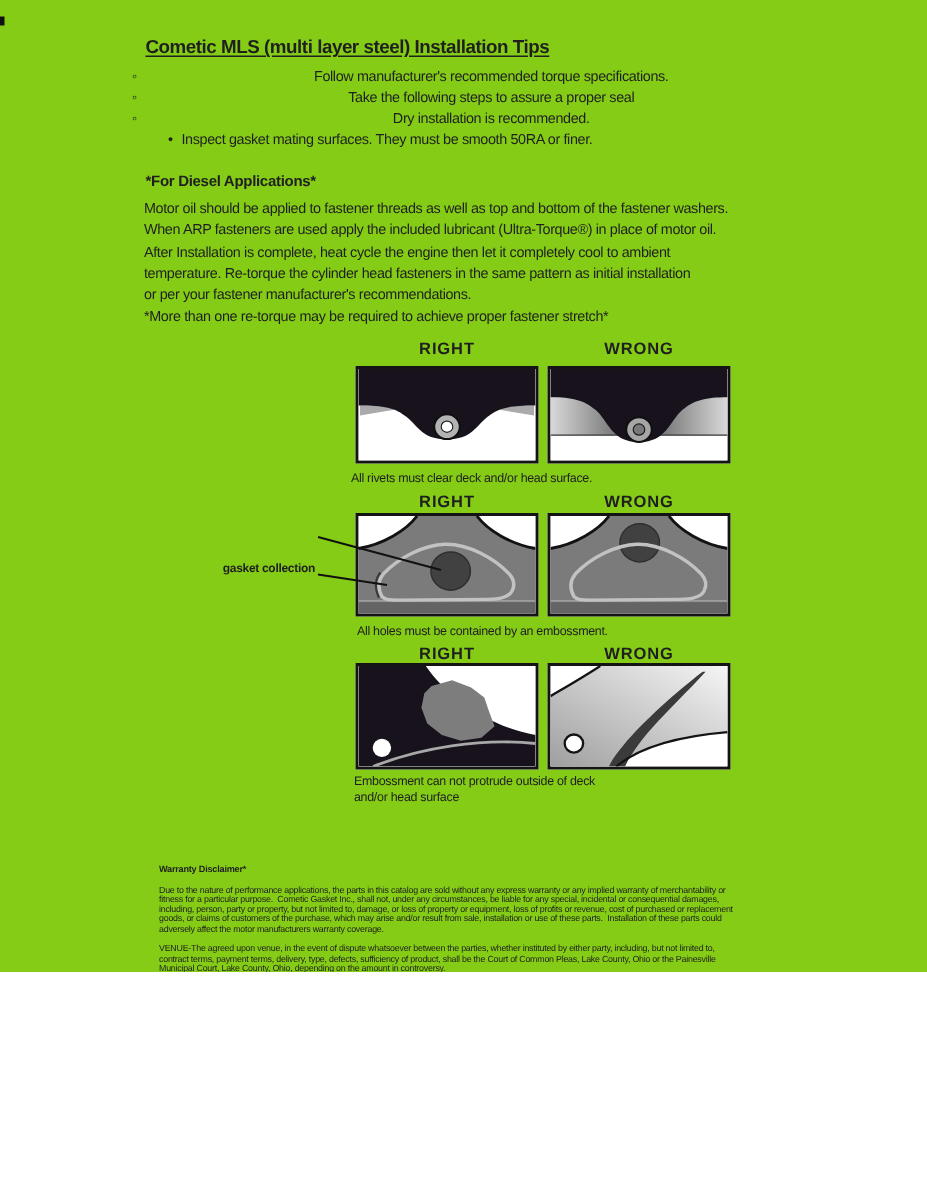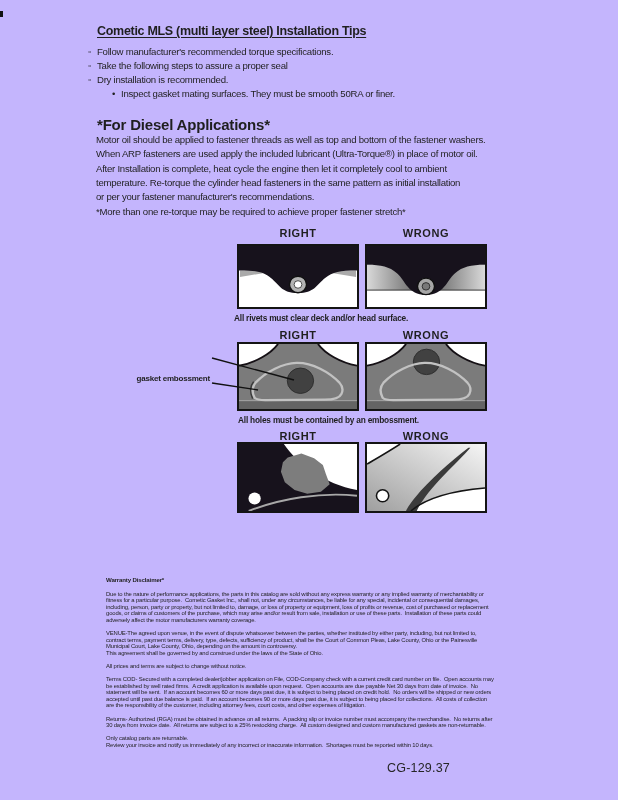--- a/index.html
+++ b/index.html
@@ -1,42 +1,42 @@
 <!DOCTYPE html>
 <html><head>
 <meta charset="utf-8">
 <style>
   html,body{margin:0;padding:0;background:#ffffff;}
   .page{
-    position:relative;width:618px;height:800px;background:#c4b5fd;overflow:hidden;
+    position:relative;width:618px;height:648px;background:#84cc16;overflow:hidden;
     font-family:"Liberation Sans","DejaVu Sans",sans-serif;color:#1f1f1f;
   }
   .abs{position:absolute;}
   .pre{white-space:pre-wrap;}
   .edge-mark{left:0;top:11px;width:3px;height:6px;background:#111;}
   .title{
     left:97px;top:24px;margin:0;font-size:12.5px;font-weight:bold;letter-spacing:-0.3px;
     text-decoration:underline;text-underline-offset:2px;
   }
   .tips{left:88px;top:45px;font-size:9.6px;line-height:14px;letter-spacing:-0.25px;width:470px;}
-  .tip{position:relative;padding-left:9px;}
+  .tip{position:relative;padding-left:9px;text-align:center;}
   .tip::before{content:"◦";position:absolute;left:0;top:0;}
   .subtip{position:relative;margin-left:24px;padding-left:9px;}
   .subtip::before{content:"•";position:absolute;left:0;top:0;}
-  .diesel-heading{left:97px;top:116px;margin:0;font-size:15px;font-weight:bold;letter-spacing:-0.2px;}
+  .diesel-heading{left:97px;top:116px;margin:0;font-size:10px;font-weight:bold;letter-spacing:-0.2px;}
   .body-para{left:96px;width:470px;font-size:9.6px;line-height:14.2px;letter-spacing:-0.25px;}
   .p1{top:133px;} .p2{top:162px;} .p3{top:205px;}
   .fig-label{width:122px;text-align:center;font-weight:bold;font-size:11px;letter-spacing:0.6px;}
   .fig-box{width:122px;box-sizing:border-box;border:2px solid #141414;background:#fff;}
   .fig-box svg{display:block;width:100%;height:100%;}
   .box-f1{top:244px;height:65px;}
   .box-f2{top:342px;height:69px;}
   .box-f3{top:442px;height:71px;}
   .col-right{left:237px;} .col-wrong{left:365px;}
-  .caption{font-weight:bold;font-size:8.3px;line-height:11px;letter-spacing:-0.2px;}
+  .caption{font-weight:normal;font-size:8.3px;line-height:11px;letter-spacing:-0.2px;}
   .cap1{left:234px;top:313px;}
   .cap2{left:238px;top:415px;}
   .cap3{left:236px;top:515px;}
   .annot{width:110px;left:100px;text-align:right;font-weight:bold;font-size:8px;line-height:10px;letter-spacing:-0.2px;}
   .annot-coolant{top:344px;}
   .annot-emboss{top:374px;}
   .leader-svg{left:110px;top:340px;width:200px;height:60px;pointer-events:none;}
   .disclaimer{left:106px;top:577px;width:470px;font-size:5.9px;line-height:6.6px;letter-spacing:-0.15px;}
   .disclaimer h3{margin:0 0 7px 0;font-size:6.1px;font-weight:bold;}
   .disclaimer p{margin:0 0 6.5px 0;}
@@ -98,21 +98,21 @@
       <circle cx="61" cy="43" r="8.8" fill="#a6a6a6" stroke="#101010" stroke-width="1.4"></circle>
       <circle cx="61" cy="43" r="4" fill="#787878" stroke="#1a1a1a" stroke-width="0.8"></circle>
     </svg>
   </div>
 
   <div class="abs caption cap1">All rivets must clear deck and/or head surface.</div>
 
   <div class="abs fig-label col-right" style="top:329px">RIGHT</div>
   <div class="abs fig-label col-wrong" style="top:329px">WRONG</div>
 
-  <div class="abs annot annot-emboss">gasket embossment</div>
+  <div class="abs annot annot-emboss">gasket collection</div>
 
   <div class="abs fig-box box-f2 col-right">
     <svg viewBox="0 0 121 69" preserveAspectRatio="none">
       <rect width="121" height="69" fill="#7b7b7b"></rect>
       <rect y="61" width="121" height="8" fill="#646464"></rect>
       <path d="M0,60 H121" stroke="#9d9d9d" stroke-width="1.2"></path>
       <path d="M0,0 L40,0 C33,10 17,20 0,23 Z" fill="#ffffff"></path>
       <path d="M40,0 C33,10 17,20 0,23" stroke="#151015" stroke-width="2" fill="none"></path>
       <path d="M121,0 L81,0 C88,10 104,20 121,23 Z" fill="#ffffff"></path>
       <path d="M81,0 C88,10 104,20 121,23" stroke="#151015" stroke-width="2" fill="none"></path>
@@ -166,20 +166,22 @@
       </defs>
       <rect width="121" height="70" fill="#ffffff"></rect>
       <path d="M34,0 L121,0 L121,46 C86,49 60,57 45,70 L0,70 L0,21 Z" fill="url(#gradW3)"></path>
       <path d="M34,0 C22,8 10,15 0,21" stroke="#141414" stroke-width="1.6" fill="none"></path>
       <path d="M104,4 C86,18 64,38 50,55 C46,60 42,65 40,70 L51,70 C54,63 62,51 74,38 C88,23 100,11 106,4 Z" fill="#3b3b3b"></path>
       <path d="M121,46 C86,49 60,57 45,70" stroke="#141414" stroke-width="1.6" fill="none"></path>
       <circle cx="16" cy="54" r="6.3" fill="#ffffff" stroke="#141414" stroke-width="1.6"></circle>
     </svg>
   </div>
 
+  <div class="abs caption cap3 pre">Embossment can not protrude outside of deck
+and/or head surface</div>
 
   <div class="abs disclaimer">
     <h3>Warranty Disclaimer*</h3>
     <p class="pre">Due to the nature of performance applications, the parts in this catalog are sold without any express warranty or any implied warranty of merchantability or
 fitness for a particular purpose.  Cometic Gasket Inc., shall not, under any circumstances, be liable for any special, incidental or consequential damages,
 including, person, party or property, but not limited to, damage, or loss of property or equipment, loss of profits or revenue, cost of purchased or replacement
 goods, or claims of customers of the purchase, which may arise and/or result from sale, installation or use of these parts.  Installation of these parts could
 adversely affect the motor manufacturers warranty coverage.</p>
     <p class="pre">VENUE-The agreed upon venue, in the event of dispute whatsoever between the parties, whether instituted by either party, including, but not limited to,
 contract terms, payment terms, delivery, type, defects, sufficiency of product, shall be the Court of Common Pleas, Lake County, Ohio or the Painesville

